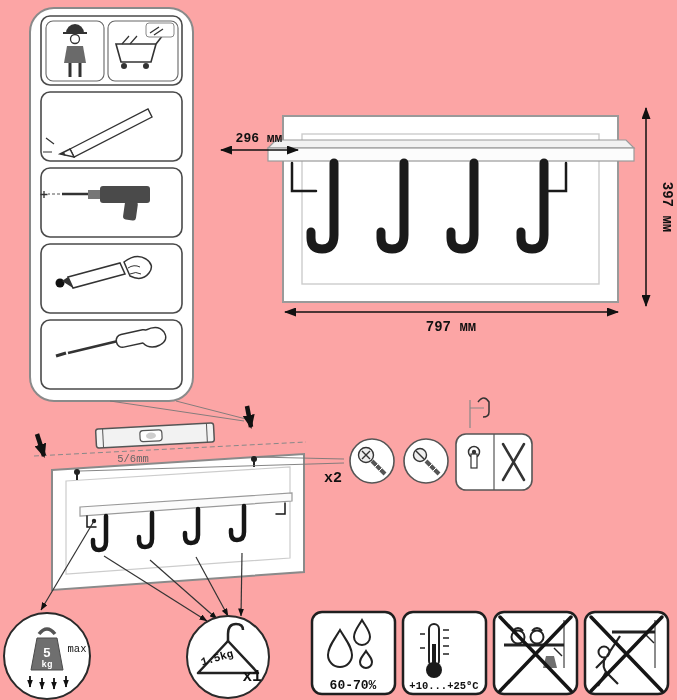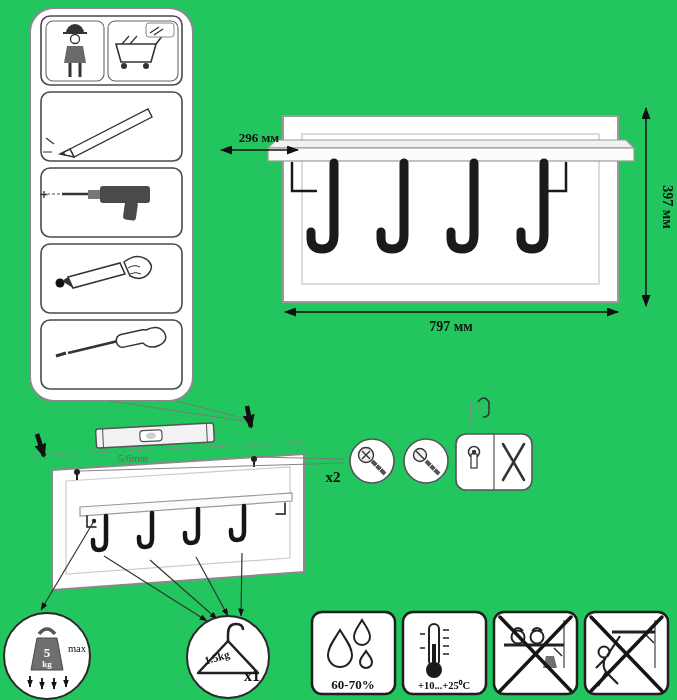--- a/index.html
+++ b/index.html
@@ -1,18 +1,18 @@
 <!DOCTYPE html>
 <html><head>
 <meta charset="utf-8">
 <style>
   html,body{margin:0;padding:0;background:#fff;}
   .canvas{
-    position:relative;width:677px;height:700px;background:#22c55e;
-    font-family:Liberation Serif, serif;overflow:hidden;text-align:center;
+    position:relative;width:677px;height:700px;background:#fca5a5;
+    font-family:Liberation Mono, monospace;overflow:hidden;text-align:center;
   }
   svg text{fill:#111;}
   .dim{font-weight:bold;font-size:14px;}
   .dim-sm{font-weight:bold;font-size:13px;}
   .qty{font-weight:bold;font-size:15px;}
   .qty-lg{font-weight:bold;font-size:16px;}
   .note{font-size:10.5px;fill:#666;}
   .warn{font-weight:bold;font-size:13px;}
   .warn-sm{font-weight:bold;font-size:10.5px;}
   .wt{font-weight:bold;fill:#fff;}

